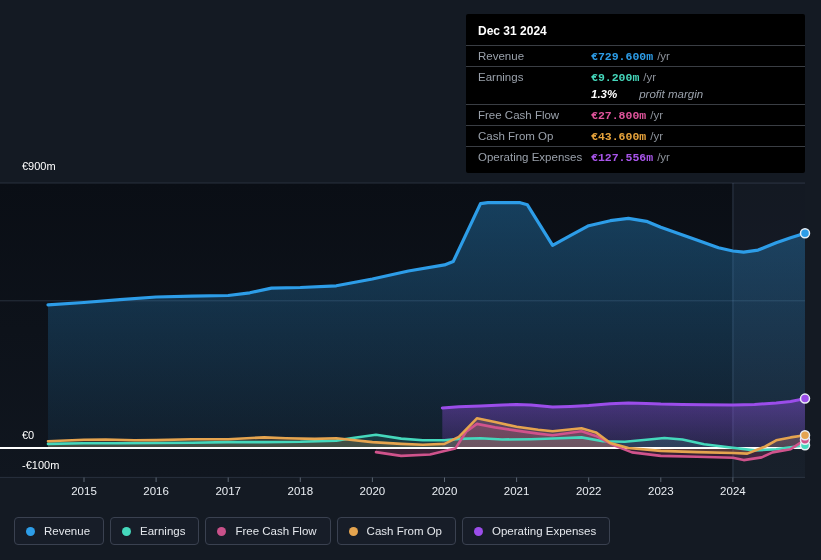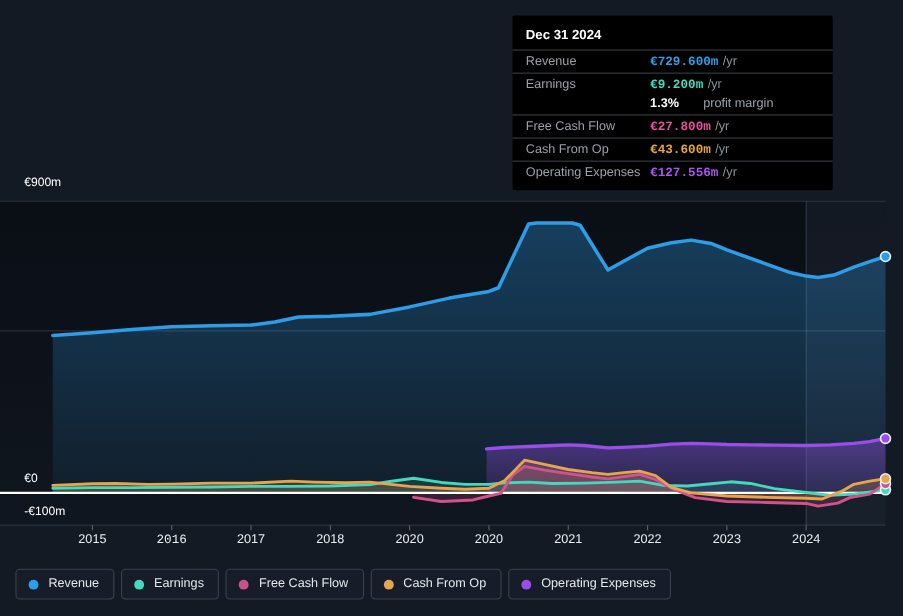--- a/index.html
+++ b/index.html
@@ -3,29 +3,29 @@
 <meta charset="utf-8">
 <style>
   html,body{margin:0;padding:0;background:#141a23;}
   .stage{position:relative;width:821px;height:560px;background:#141a23;overflow:hidden;
          font-family:"Liberation Sans","DejaVu Sans",sans-serif;}
   svg{position:absolute;left:0;top:0;}
   .ylabel{position:absolute;left:22px;color:#ffffff;font-size:11px;line-height:13px;}
   .xlabel{position:absolute;top:485px;width:44px;margin-left:-22px;text-align:center;
           color:#e9edf2;font-size:11.5px;}
   
-  .tooltip{position:absolute;left:466px;top:14px;width:291px;background:#000000;
+  .tooltip{position:absolute;left:466px;top:14px;width:339px;background:#000000;
            border-radius:2px;box-sizing:border-box;padding:2px 0 6px 0;}
   .t-title{color:#ffffff;font-size:12px;font-weight:bold;padding:8px 12px 7px 12px;}
   .t-row{display:flex;align-items:baseline;border-top:1px solid #3a3e44;
          padding:4px 12px 3px 12px;font-size:11.5px;}
   .t-label{flex:0 0 113px;color:#9aa1ab;}
   .t-value{font-weight:bold;font-family:Liberation Mono, monospace;}
   .t-suffix{color:#8d939c;margin-left:4px;}
-  .t-subrow{display:flex;align-items:flex-start;padding:1px 12px 4px 125px;font-size:11.5px;}
+  .t-subrow{display:flex;align-items:flex-start;padding:1px 12px 4px 125px;font-size:11.5px;font-style:italic;}
   .t-margin-val{color:#ffffff;font-weight:bold;}
   .t-margin-label{color:#9aa1ab;margin-left:22px;}
   
   .legend{position:absolute;left:14px;top:517px;display:flex;gap:6px;}
   .legend-item{display:flex;align-items:center;gap:9px;height:26px;padding:0 13px 0 11px;
                background:#171d28;border:1px solid #3a4150;border-radius:4px;cursor:pointer;}
   .legend-dot{width:9px;height:9px;border-radius:50%;}
   .legend-label{color:#e4e7ec;font-size:11.5px;}
 </style>
 </head>
@@ -95,21 +95,21 @@
         <line x1="732.9" x2="732.9" y1="477.5" y2="482" stroke="#5a6572" stroke-width="1"></line>
       </g>
   </svg>
 
   <div class="ylabel" style="top:160px">€900m</div>
   <div class="ylabel" style="top:429px">€0</div>
   <div class="ylabel" style="top:459px">-€100m</div>
 
   <div id="xlabels">
       <div class="xlabel" style="left: 84px;">2015</div>
-      <div class="xlabel" style="left: 156.1px; font-family: Liberation Mono, monospace;">2016</div>
+      <div class="xlabel" style="left: 156.1px;">2016</div>
       <div class="xlabel" style="left: 228.2px;">2017</div>
       <div class="xlabel" style="left: 300.3px;">2018</div>
       <div class="xlabel" style="left: 372.4px;">2020</div>
       <div class="xlabel" style="left: 444.5px;">2020</div>
       <div class="xlabel" style="left: 516.6px;">2021</div>
       <div class="xlabel" style="left: 588.7px;">2022</div>
       <div class="xlabel" style="left: 660.8px;">2023</div>
       <div class="xlabel" style="left: 732.9px;">2024</div>
     </div>
 

